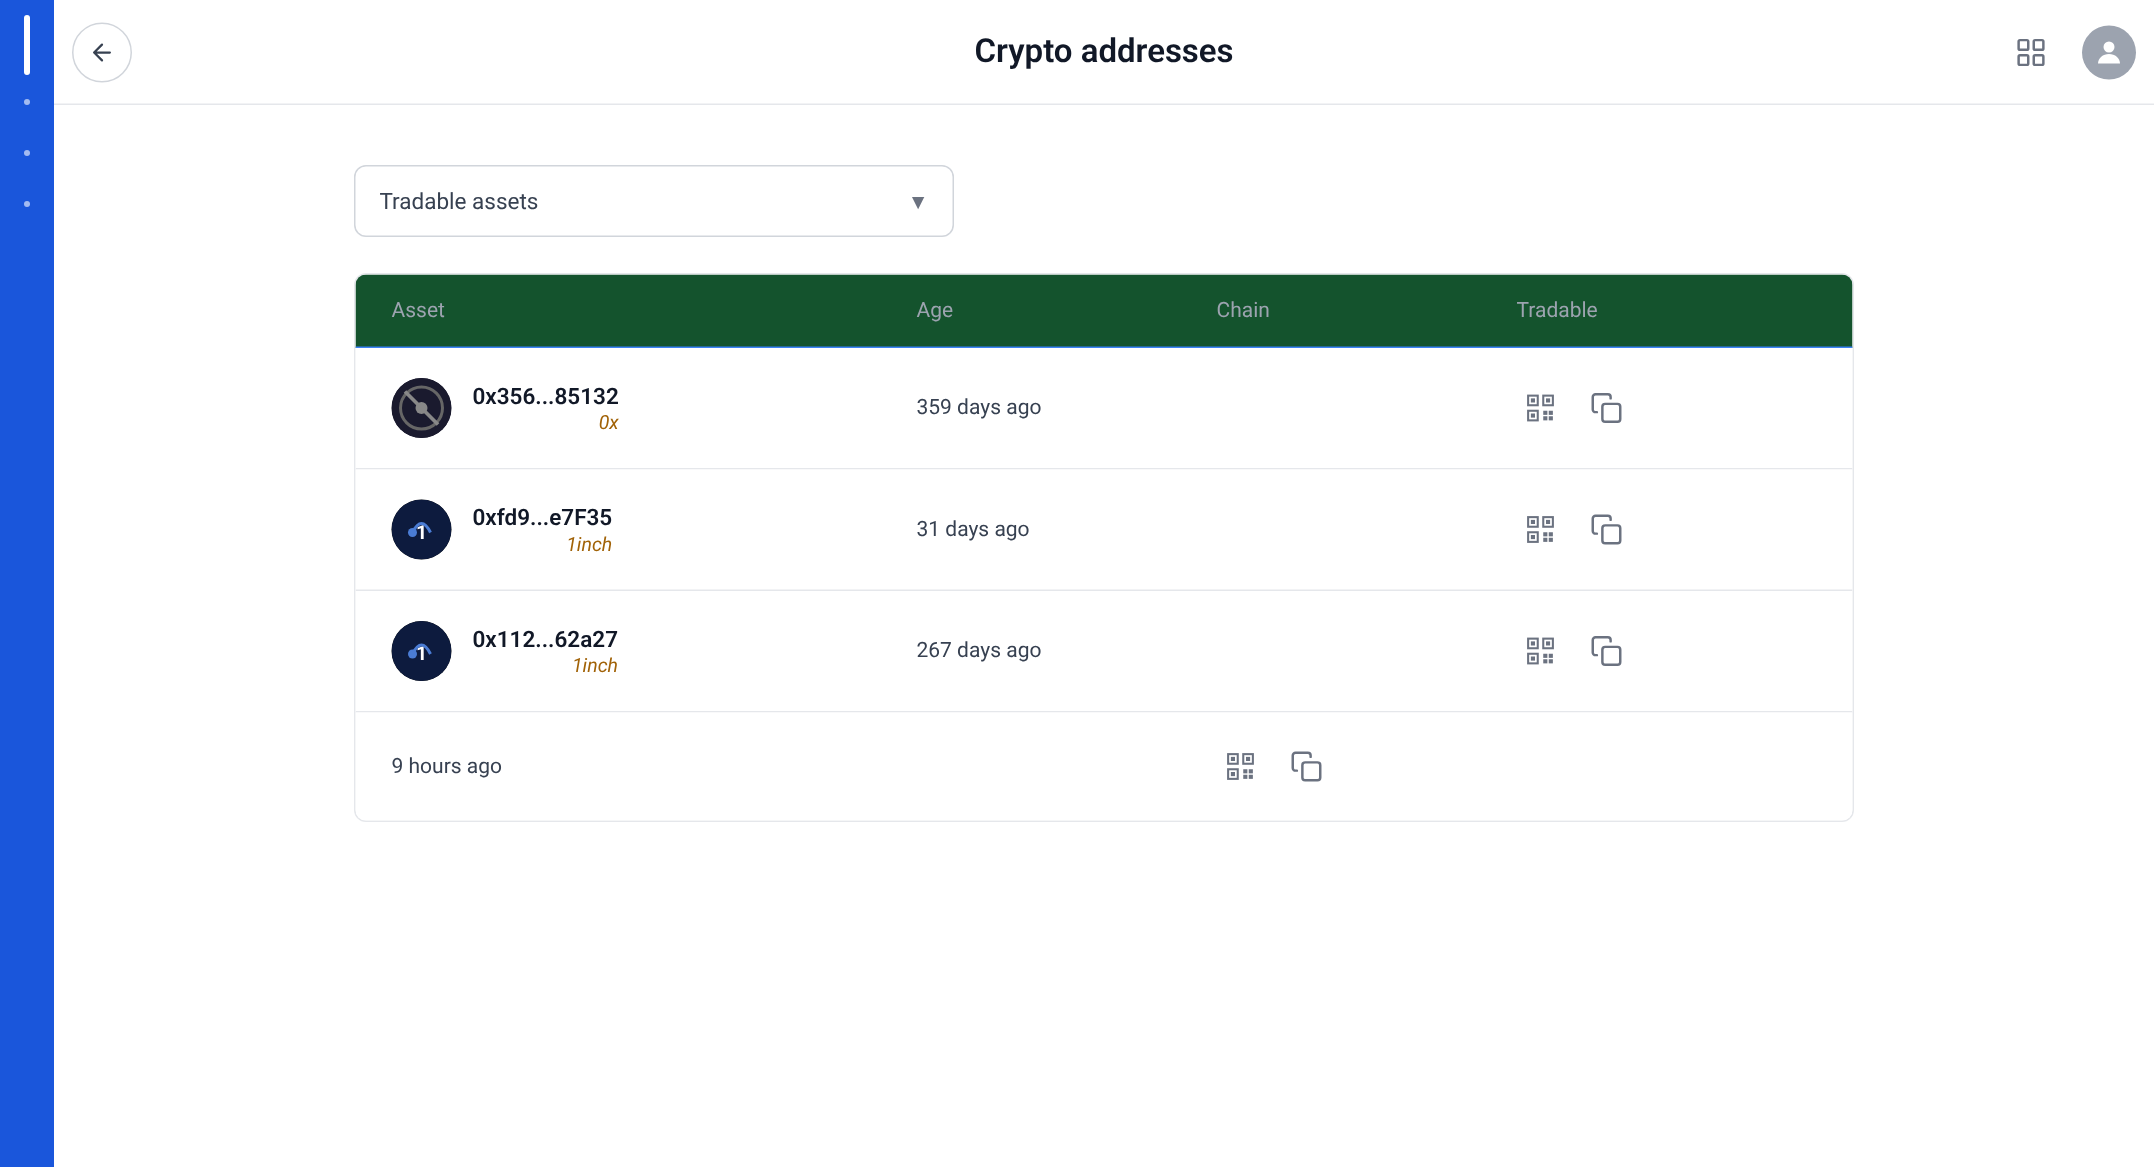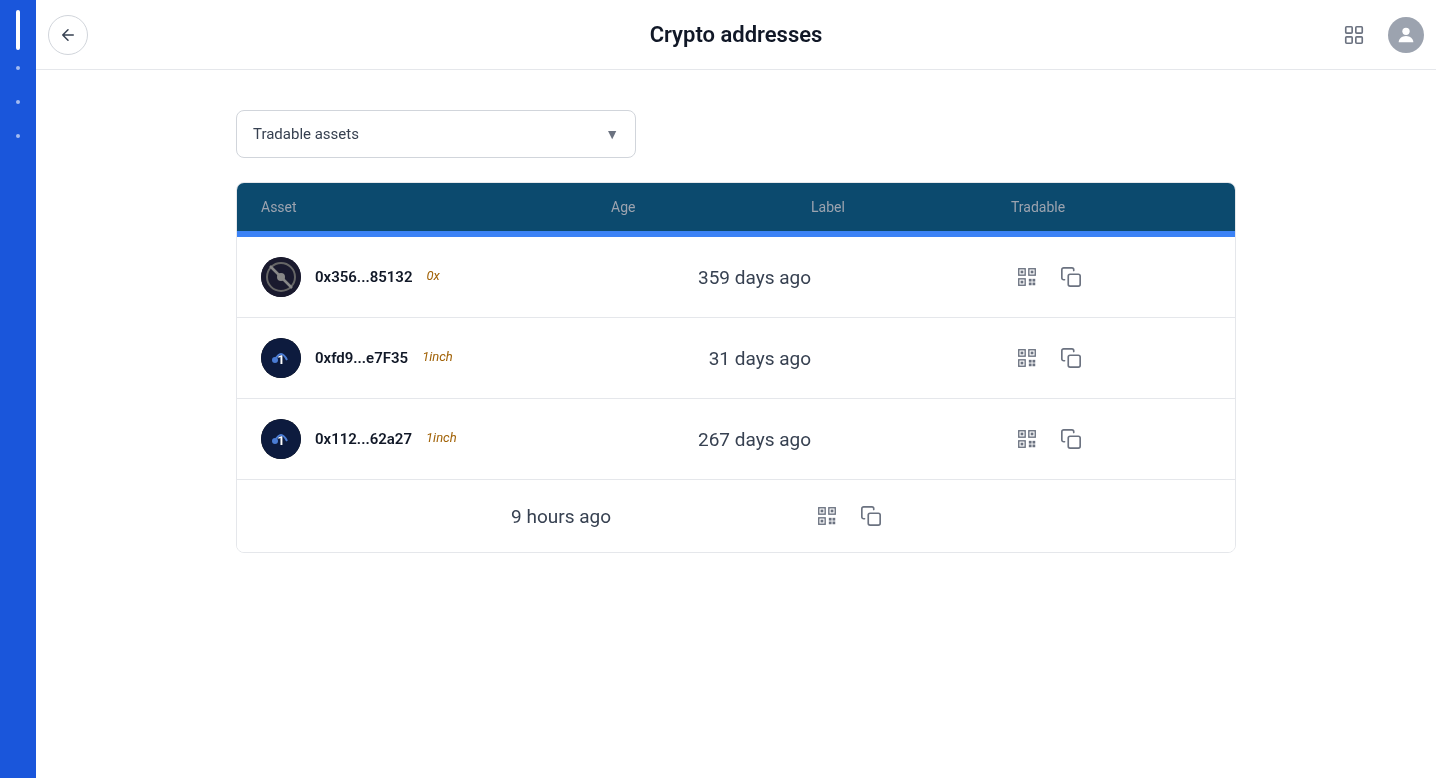--- a/index.html
+++ b/index.html
@@ -160,22 +160,22 @@
     .table-container {
       border: 1px solid #e5e7eb;
       border-radius: 8px;
       overflow: hidden;
     }
 
     .table-header {
       display: grid;
       grid-template-columns: 1fr 200px 200px 200px;
       padding: 16px 24px;
-      border-bottom: 6px solid #3b82f6;
-      background: #0c4a6e;
+      border-bottom: 1px solid #3b82f6;
+      background: #14532d;
     }
 
     .table-header-cell {
       font-size: 14px;
       color: #9ca3af;
       font-weight: 400;
     }
 
     .table-row {
       display: grid;
@@ -202,39 +202,40 @@
       border-radius: 50%;
       display: flex;
       align-items: center;
       justify-content: center;
       overflow: hidden;
       flex-shrink: 0;
     }
 
     .asset-info {
       display: flex;
-      gap: 14px;
+      flex-direction: column;
+      gap: 2px;
+      align-items: flex-end;
     }
 
     .asset-address {
       font-size: 15px;
       font-weight: 600;
       color: #111827;
     }
 
     .asset-subtitle {
       font-size: 13px;
       color: #a16207;
       font-style: italic;
     }
 
     .age-cell {
-      font-size: 19px;
+      font-size: 14px;
       color: #374151;
-      text-align: right;
     }
 
     .label-cell {
       font-size: 14px;
       color: #374151;
     }
 
     .actions-cell {
       display: flex;
       align-items: center;
@@ -318,21 +319,21 @@
       <span>Tradable assets</span>
       <span class="filter-dropdown-arrow">▼</span>
     </div>
   </div>
 
   <div class="table-container">
 
     <div class="table-header">
       <div class="table-header-cell">Asset</div>
       <div class="table-header-cell">Age</div>
-      <div class="table-header-cell">Label</div>
+      <div class="table-header-cell">Chain</div>
       <div class="table-header-cell">Tradable</div>
     </div>
 
     <div class="table-row">
       <div class="asset-cell">
         <div class="asset-icon coin-blocked">
           <svg width="40" height="40" viewBox="0 0 40 40">
             <circle cx="20" cy="20" r="20" fill="#1a1a2e"></circle>
             <circle cx="20" cy="20" r="14" fill="none" stroke="#666" stroke-width="2"></circle>
             <line x1="9" y1="9" x2="31" y2="31" stroke="#888" stroke-width="2.5"></line>

